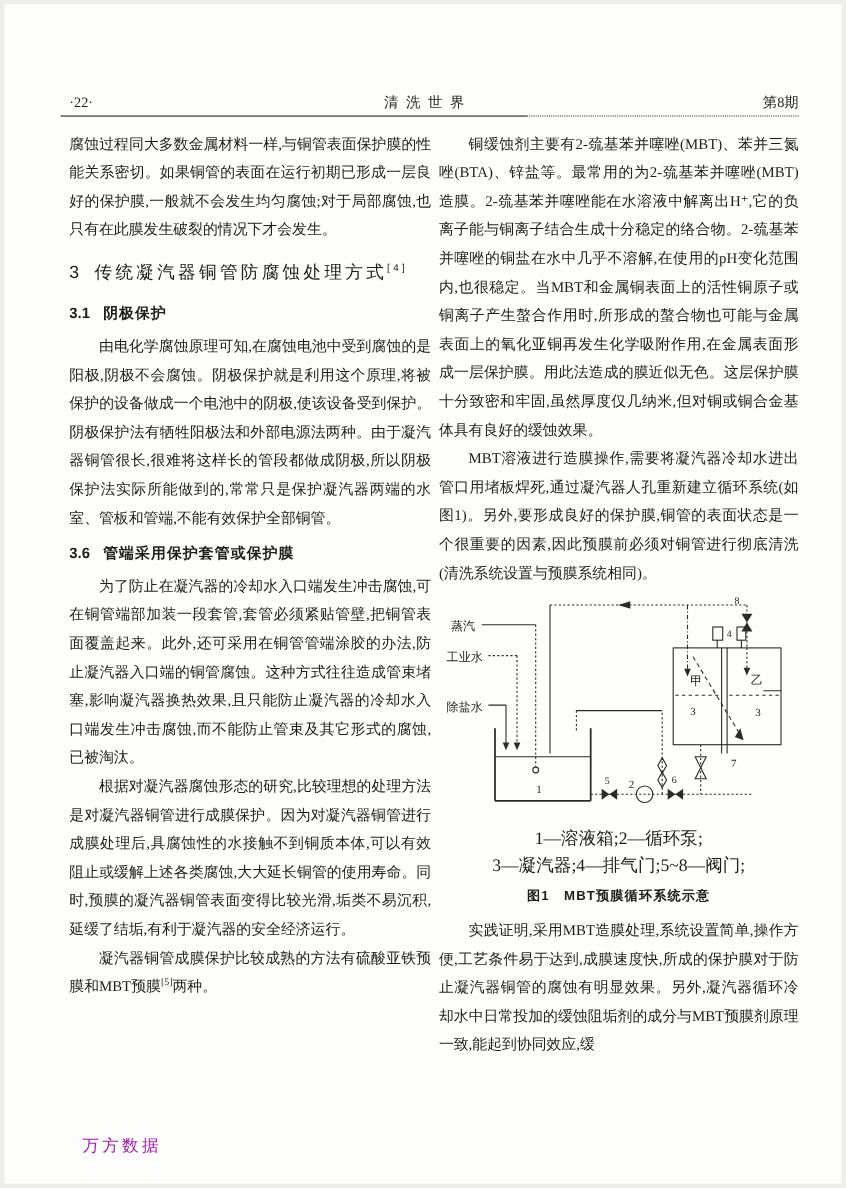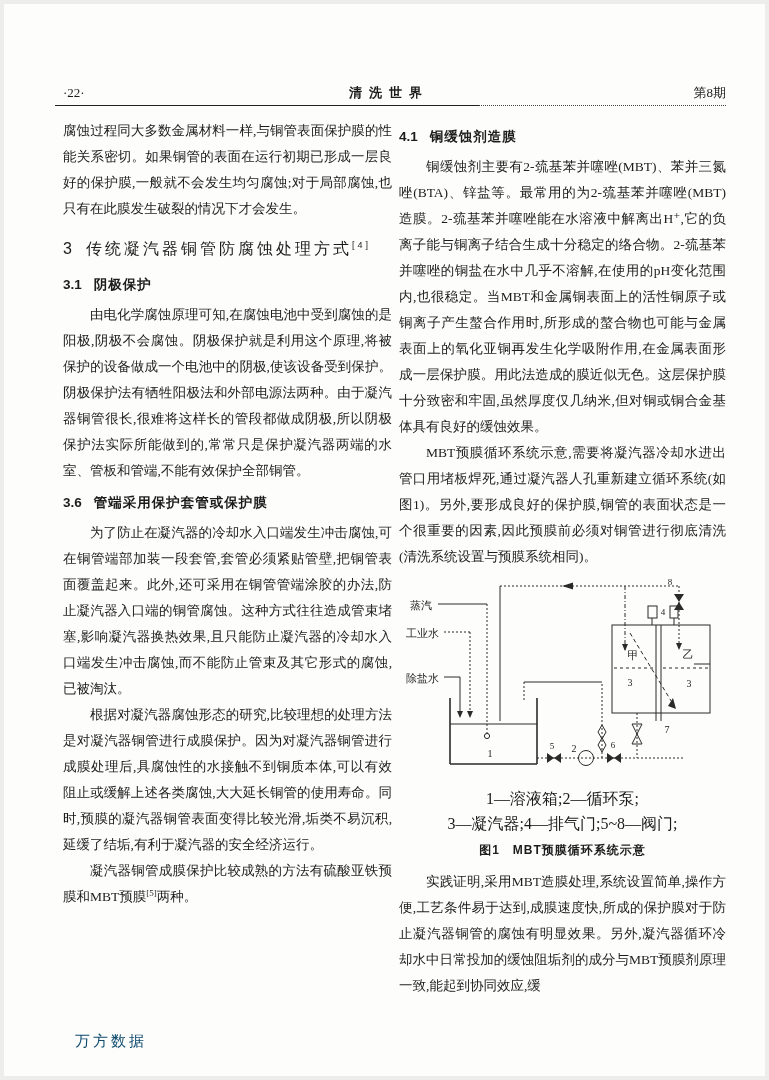--- a/index.html
+++ b/index.html
@@ -14,21 +14,21 @@
   .page{
     position:absolute;left:4px;top:4px;right:4px;bottom:4px;
     background:#fdfdfc;
   }
   
   .header{
     position:absolute;top:80px;left:59px;width:663px;
     display:flex;justify-content:space-between;align-items:center;
     font-size:13px;
   }
-  .header .journal{letter-spacing:7px;font-weight:bold;}
+  .header .journal{letter-spacing:7px;font-weight:normal;}
   .rule-solid{
     position:absolute;top:101px;left:51px;width:424px;
     border-top:1.6px solid #222;
   }
   .rule-dotted{
     position:absolute;top:101px;left:475px;width:247px;
     border-top:1.6px dotted #444;
   }
   
   .col{position:absolute;top:114px;font-size:13.5px;line-height:26px;text-align:justify;}
@@ -58,21 +58,21 @@
   .fig-caption{
     font-size:16px;line-height:23px;text-align:center;text-indent:0;margin:2px 0 0 0;
   }
   .fig-title{
     font-family:"Liberation Sans","DejaVu Sans",sans-serif;
     font-weight:bold;font-size:12px;line-height:26px;
     text-align:center;text-indent:0;margin:2px 0 6px 0;letter-spacing:1px;
   }
   .watermark{
     position:absolute;left:71px;top:1028px;
-    color:#0c4a6e;font-size:15px;letter-spacing:3px;
+    color:#a21caf;font-size:15px;letter-spacing:3px;
     font-family:"Liberation Sans","DejaVu Sans",sans-serif;
   }
 </style>
 </head>
 <body>
 
 <div class="page">
 
   <div class="header">
     <span>·22·</span>
@@ -97,25 +97,22 @@
     <div class="h-sub">
       <span class="sec-num">3.6</span><span>管端采用保护套管或保护膜</span>
     </div>
     <p class="body-para">为了防止在凝汽器的冷却水入口端发生冲击腐蚀,可在铜管端部加装一段套管,套管必须紧贴管壁,把铜管表面覆盖起来。此外,还可采用在铜管管端涂胶的办法,防止凝汽器入口端的铜管腐蚀。这种方式往往造成管束堵塞,影响凝汽器换热效果,且只能防止凝汽器的冷却水入口端发生冲击腐蚀,而不能防止管束及其它形式的腐蚀,已被淘汰。</p>
 
     <p class="body-para">根据对凝汽器腐蚀形态的研究,比较理想的处理方法是对凝汽器铜管进行成膜保护。因为对凝汽器铜管进行成膜处理后,具腐蚀性的水接触不到铜质本体,可以有效阻止或缓解上述各类腐蚀,大大延长铜管的使用寿命。同时,预膜的凝汽器铜管表面变得比较光滑,垢类不易沉积,延缓了结垢,有利于凝汽器的安全经济运行。</p>
     <p class="body-para"><span>凝汽器铜管成膜保护比较成熟的方法有硫酸亚铁预膜和MBT预膜</span><sup>[5]</sup><span>两种。</span></p>
   </div>
 
   <div class="col col-right">
-    <div class="h-sub">
-      <span class="sec-num">4.1</span><span>铜缓蚀剂造膜</span>
-    </div>
     <p class="body-para">铜缓蚀剂主要有2-巯基苯并噻唑(MBT)、苯并三氮唑(BTA)、锌盐等。最常用的为2-巯基苯并噻唑(MBT)造膜。2-巯基苯并噻唑能在水溶液中解离出H⁺,它的负离子能与铜离子结合生成十分稳定的络合物。2-巯基苯并噻唑的铜盐在水中几乎不溶解,在使用的pH变化范围内,也很稳定。当MBT和金属铜表面上的活性铜原子或铜离子产生螯合作用时,所形成的螯合物也可能与金属表面上的氧化亚铜再发生化学吸附作用,在金属表面形成一层保护膜。用此法造成的膜近似无色。这层保护膜十分致密和牢固,虽然厚度仅几纳米,但对铜或铜合金基体具有良好的缓蚀效果。</p>
-    <p class="body-para">MBT预膜循环系统示意,需要将凝汽器冷却水进出管口用堵板焊死,通过凝汽器人孔重新建立循环系统(如图1)。另外,要形成良好的保护膜,铜管的表面状态是一个很重要的因素,因此预膜前必须对铜管进行彻底清洗(清洗系统设置与预膜系统相同)。</p>
+    <p class="body-para">MBT溶液进行造膜操作,需要将凝汽器冷却水进出管口用堵板焊死,通过凝汽器人孔重新建立循环系统(如图1)。另外,要形成良好的保护膜,铜管的表面状态是一个很重要的因素,因此预膜前必须对铜管进行彻底清洗(清洗系统设置与预膜系统相同)。</p>
 
     <div class="figure-block">
       <svg width="322" height="198" viewBox="0 0 322 198">
         <g stroke="#2a2a2a" stroke-width="1" fill="none">
 
           <line x1="98" y1="8" x2="277" y2="8" stroke-dasharray="2,2"></line>
           <polygon points="160,8 171,4.5 171,11.5" fill="#2a2a2a" stroke="none"></polygon>
 
           <line x1="98" y1="8" x2="98" y2="143"></line>
 

